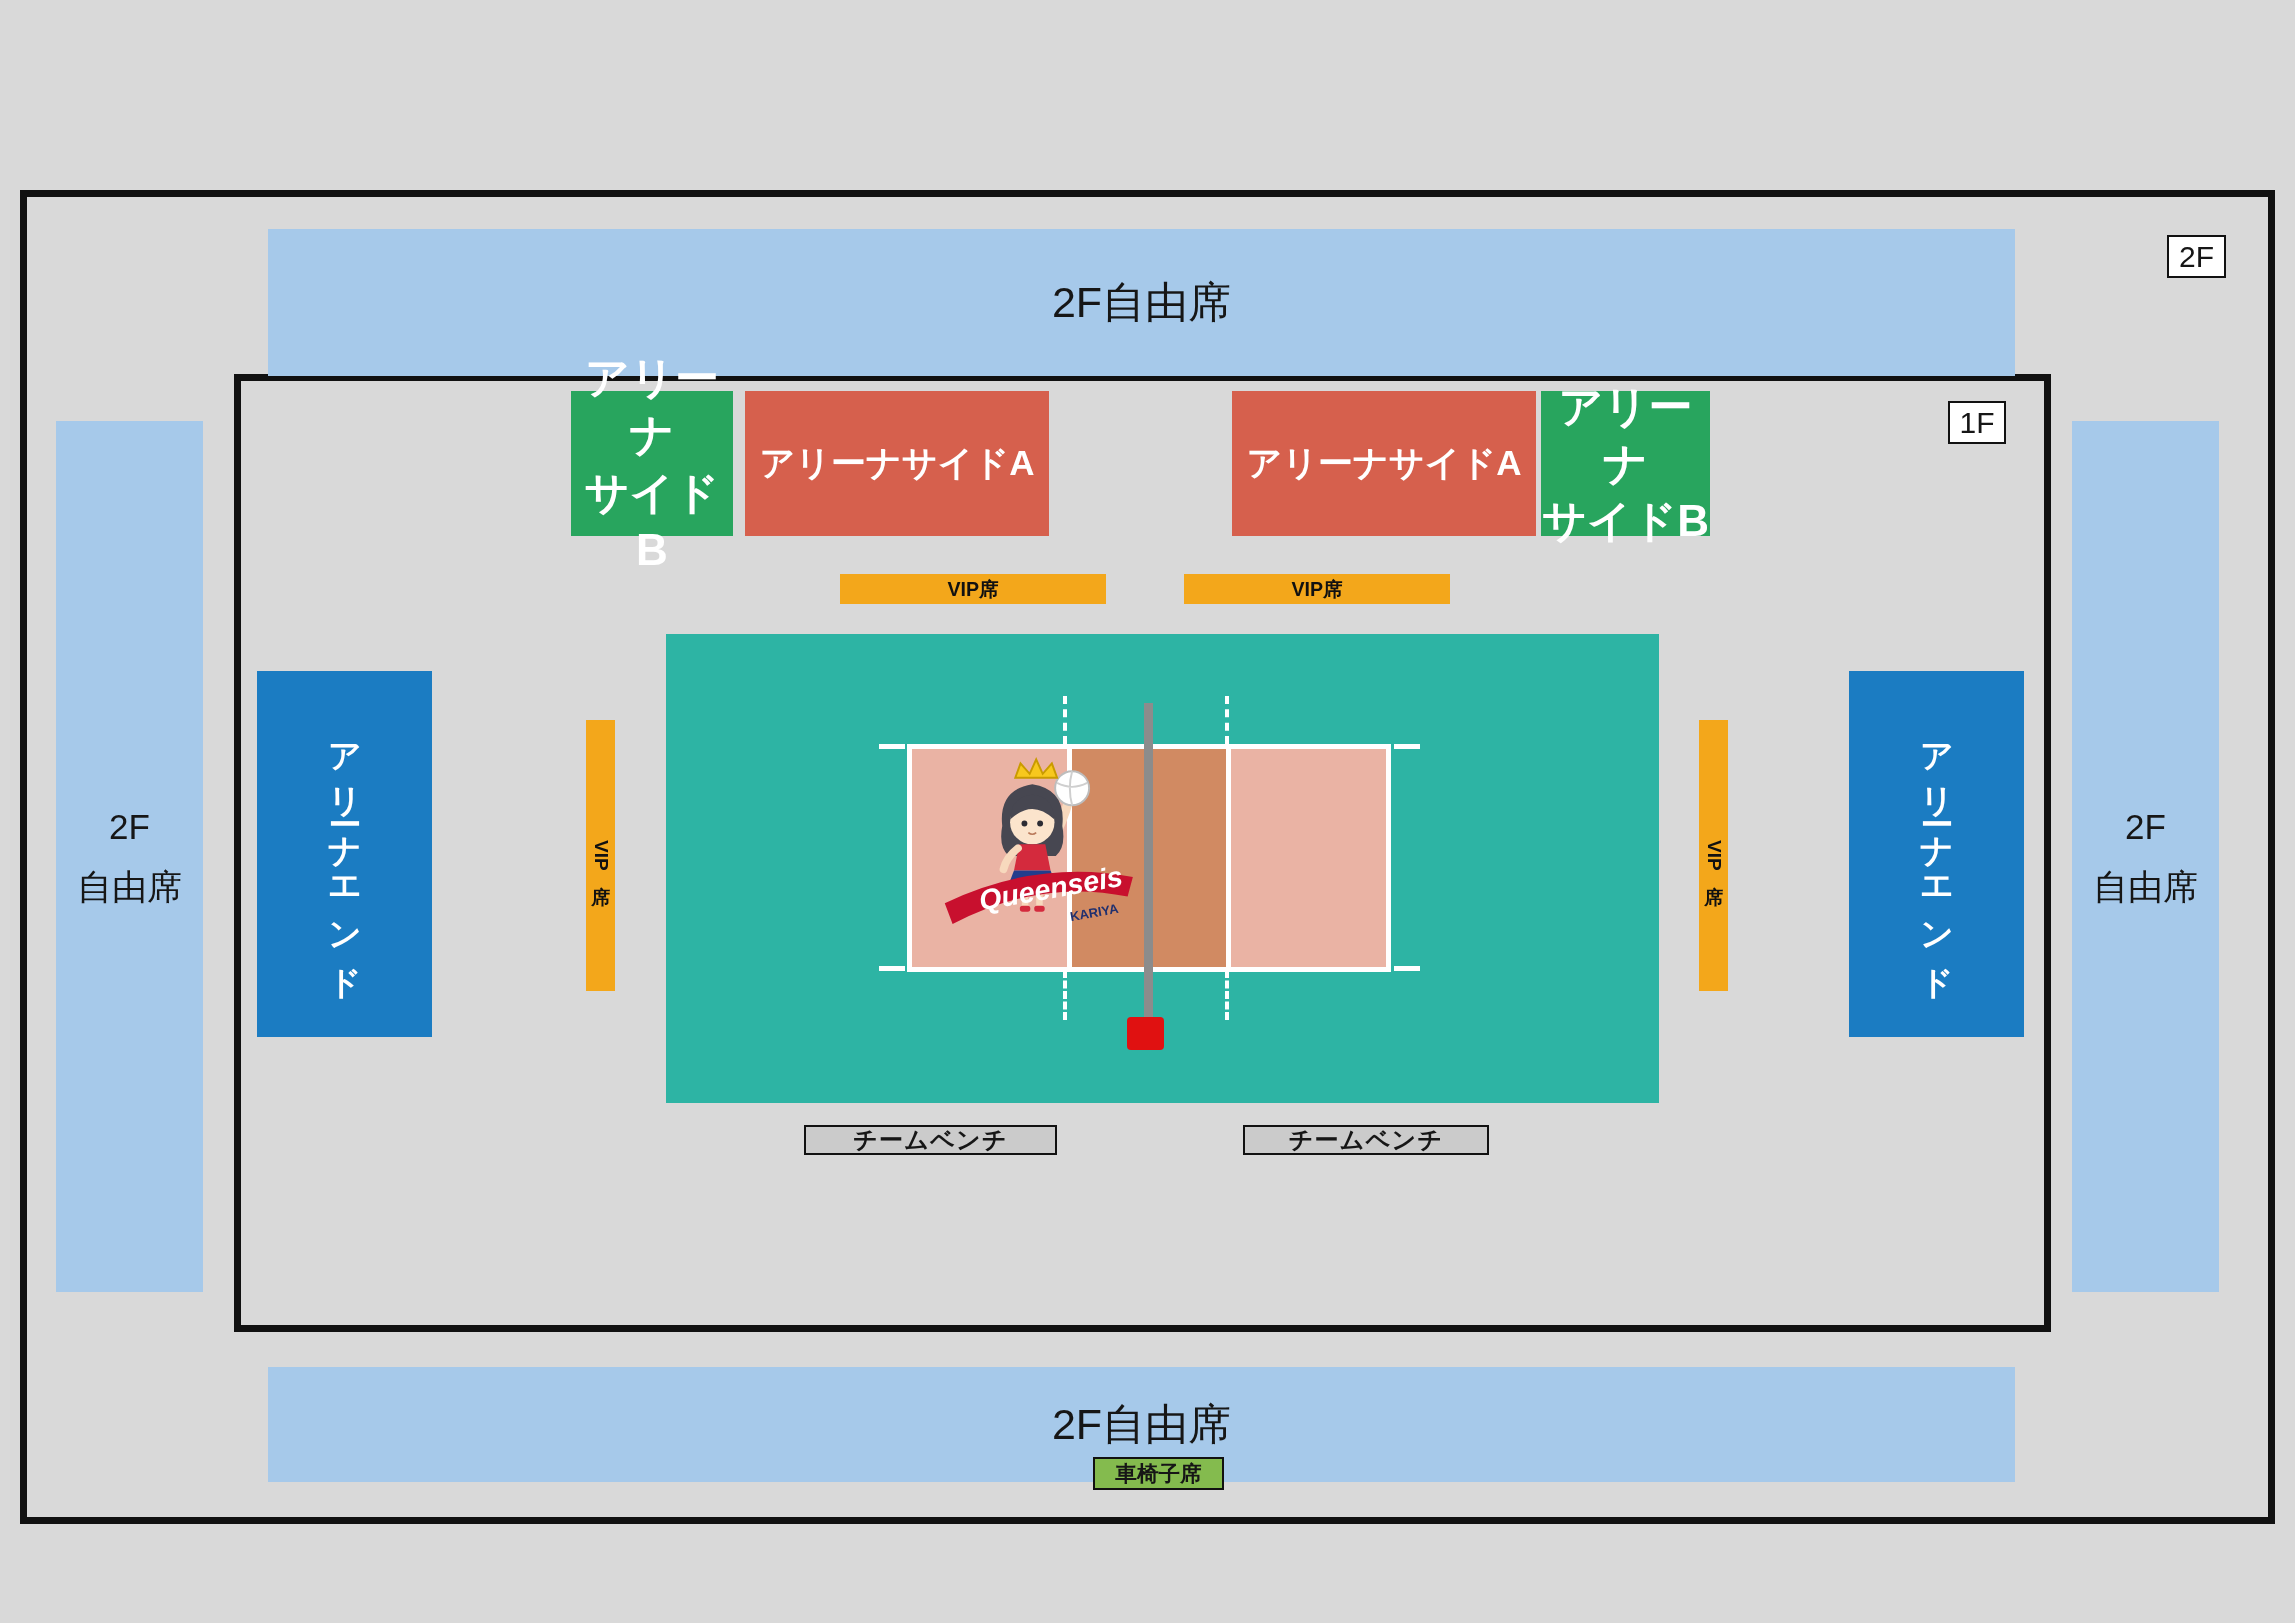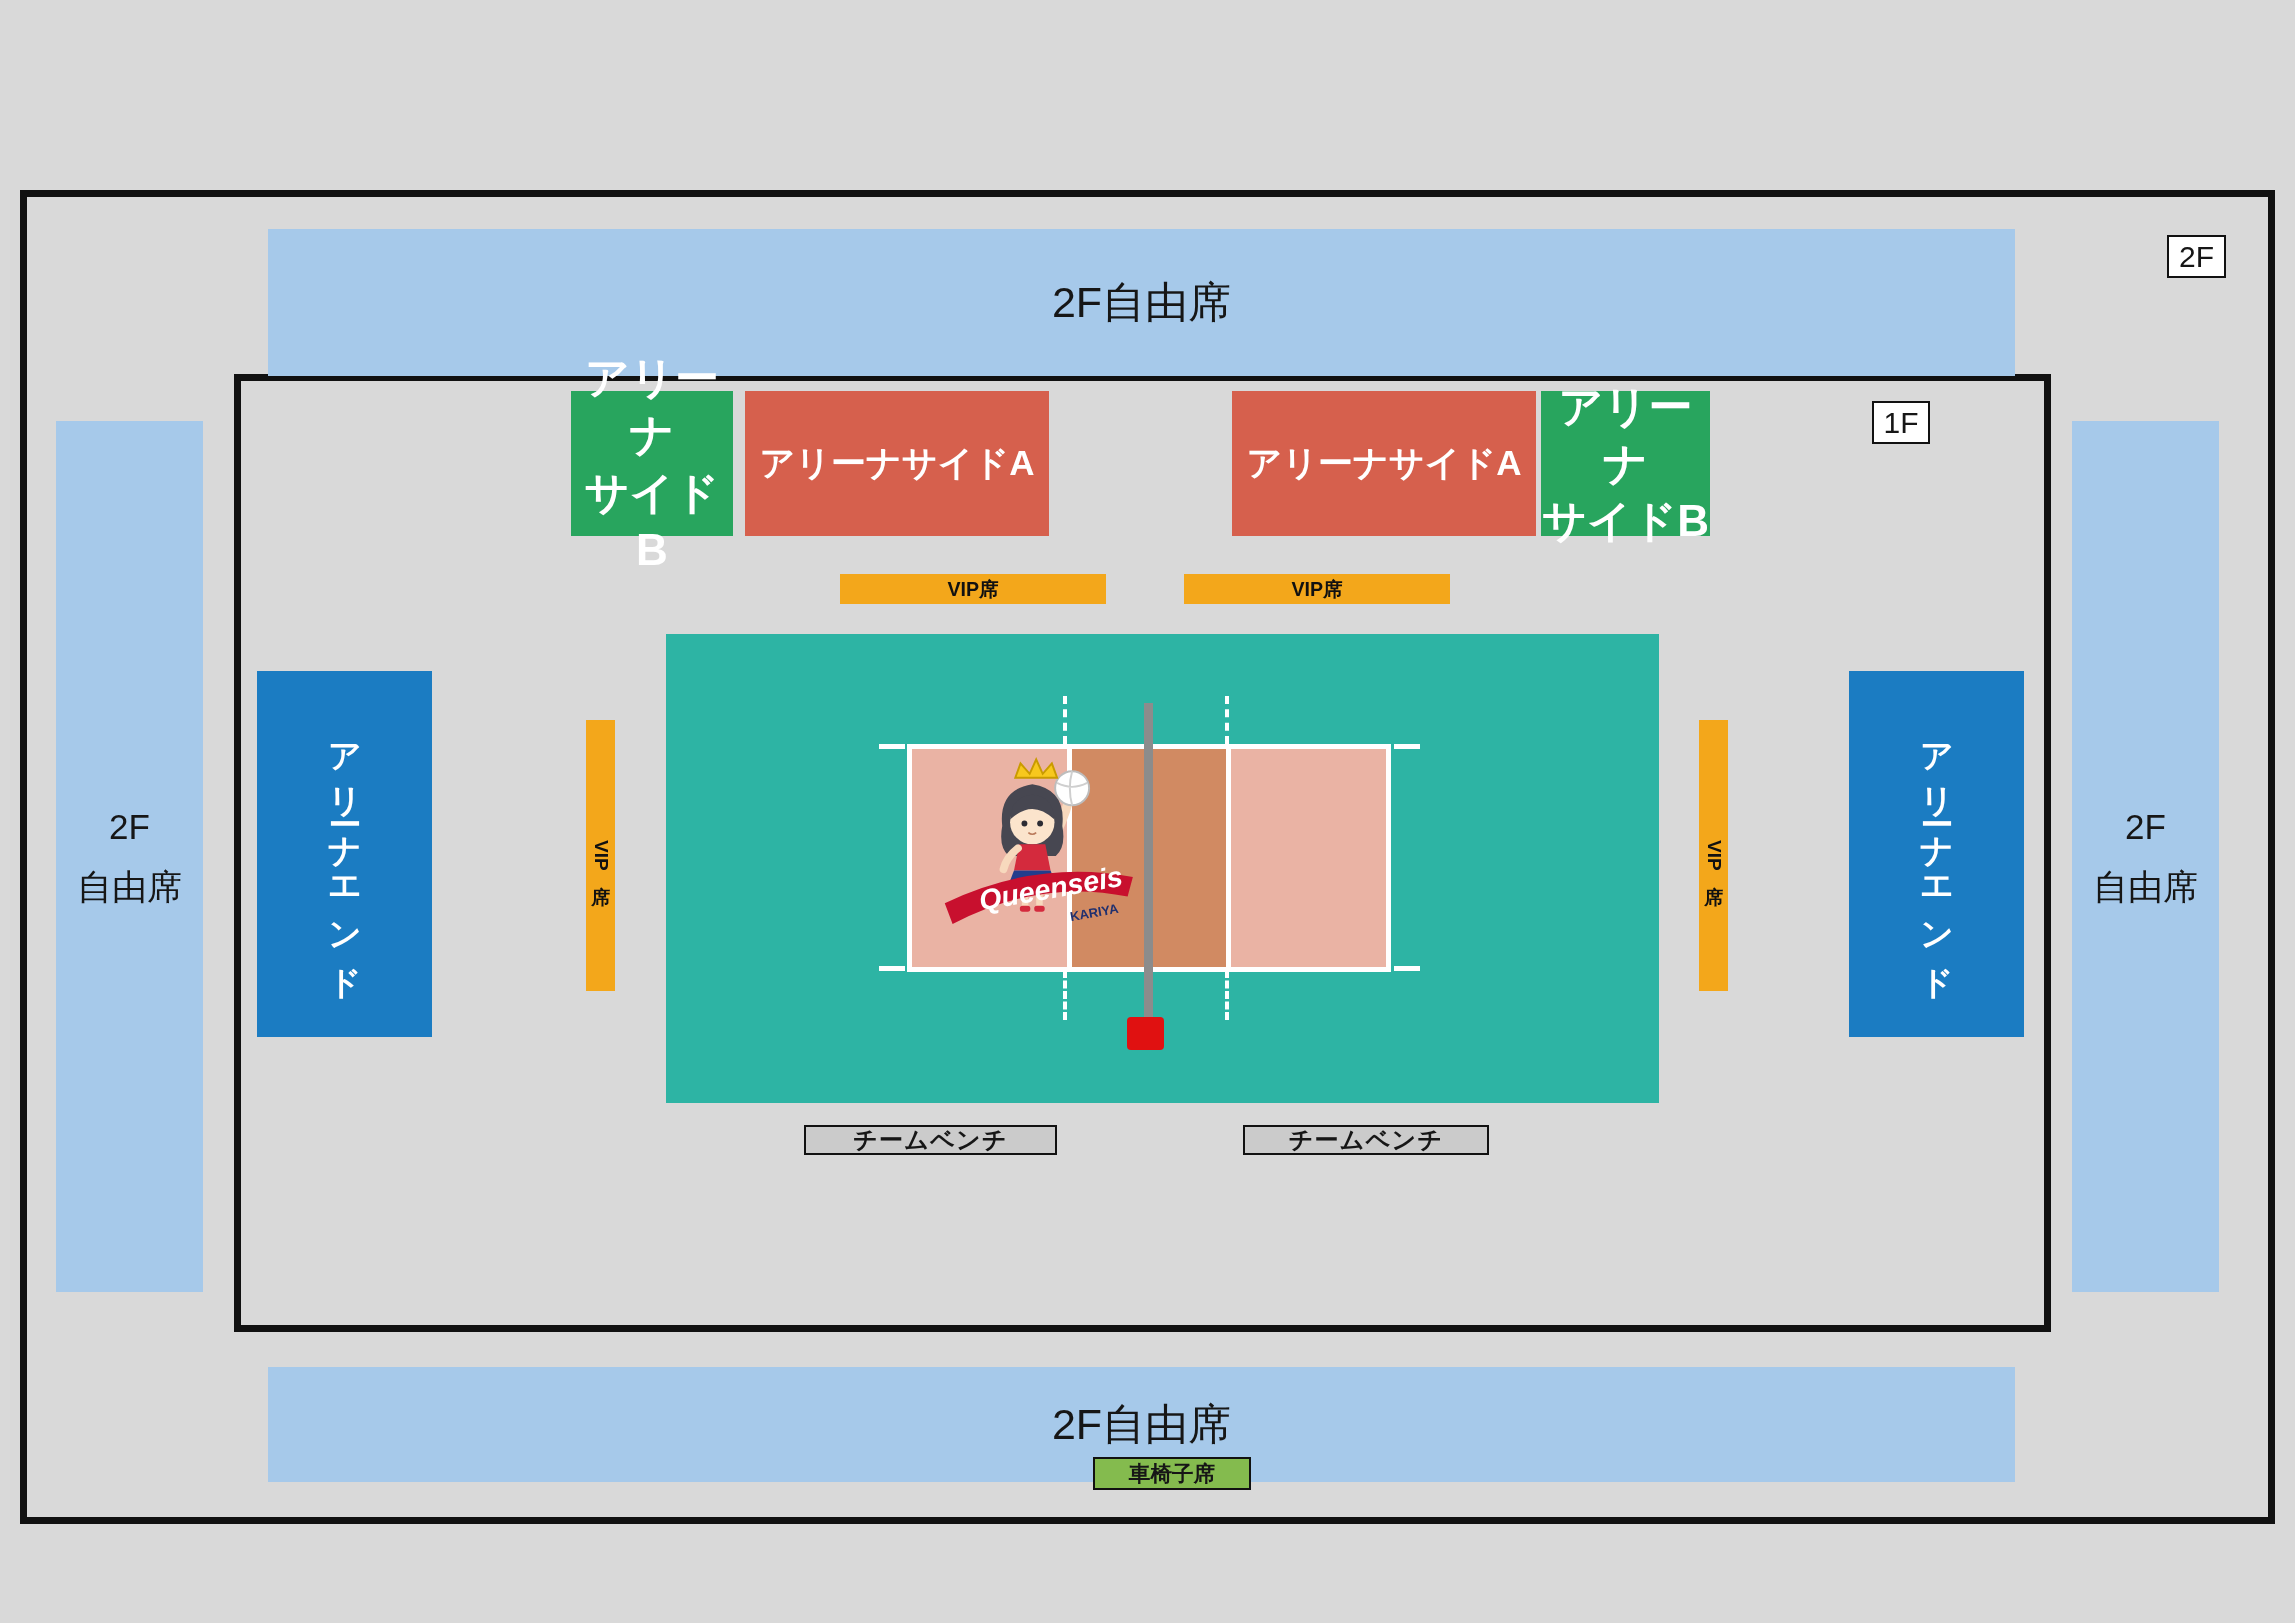--- a/index.html
+++ b/index.html
@@ -10,21 +10,21 @@
   .center { display:flex; align-items:center; justify-content:center; text-align:center; }
   .block { display:block; }
 
   
   .outer-box { left:20px; top:190px; width:2255px; height:1334px; border:7.2px solid #111; }
   .inner-box { left:234px; top:374px; width:1817px; height:958px; border:7.2px solid #111; }
 
   
   .badge { background:#fff; border:2.6px solid #111; font-size:30px; }
   .f2-badge { left:2167px; top:235px; width:59px; height:43px; }
-  .f1-badge { left:1872px; top:401px; width:58px; height:43px; }
+  .f1-badge { left:1948px; top:401px; width:58px; height:43px; }
 
   
   .banner { background:var(--free-seat-blue,#a6c9ea); font-size:43px; font-weight:500;margin-top:12px; }
   .top-banner    { left:268px; top:217px;  width:1747px; height:147px; }
   .bottom-banner { left:268px; top:1355px; width:1747px; height:115px; }
   .side-stand { background:var(--free-seat-blue,#a6c9ea); font-size:35px; font-weight:500; line-height:1.7; }
   .left-stand  { left:56px;   top:421px; width:147px; height:871px; }
   .right-stand { left:2072px; top:421px; width:147px; height:871px; }
 
   
@@ -67,21 +67,21 @@
   .tick-tr { left:728px; top:110px; }
   .tick-br { left:728px; top:332px; }
   .net { left:478px; top:69px; width:9.2px; height:323px; background:var(--net-post,#8c8c8c); }
   .net-marker { left:461px; top:383px; width:37px; height:33px; background:var(--net-marker-red,#e01111); border-radius:3.9px; }
   .mascot { left:267px; top:115px; width:209px; height:209px; }
 
   
   .bench { background:var(--team-bench,#cbcbcb); border:2px solid #111; font-size:24px; font-weight:bold; letter-spacing:1.3px;justify-content:center; }
   .bench-left  { left:804px; top:1125px; width:253px; height:30px; }
   .bench-right { left:1243px; top:1125px; width:246px; height:30px; }
-  .wheelchair { left:1093px; top:1457px; width:158px; height:33px; background:var(--wheelchair,#84bb4e);
+  .wheelchair { left:1093px; top:1457px; width:131px; height:33px; background:var(--wheelchair,#84bb4e);
                 border:2.6px solid #111; font-size:21.6px; font-weight:bold; }
 </style>
 </head>
 <body>
 
 <div class="stage">
 
   <div class="abs outer-box"></div>
   <div class="abs inner-box"></div>
 

